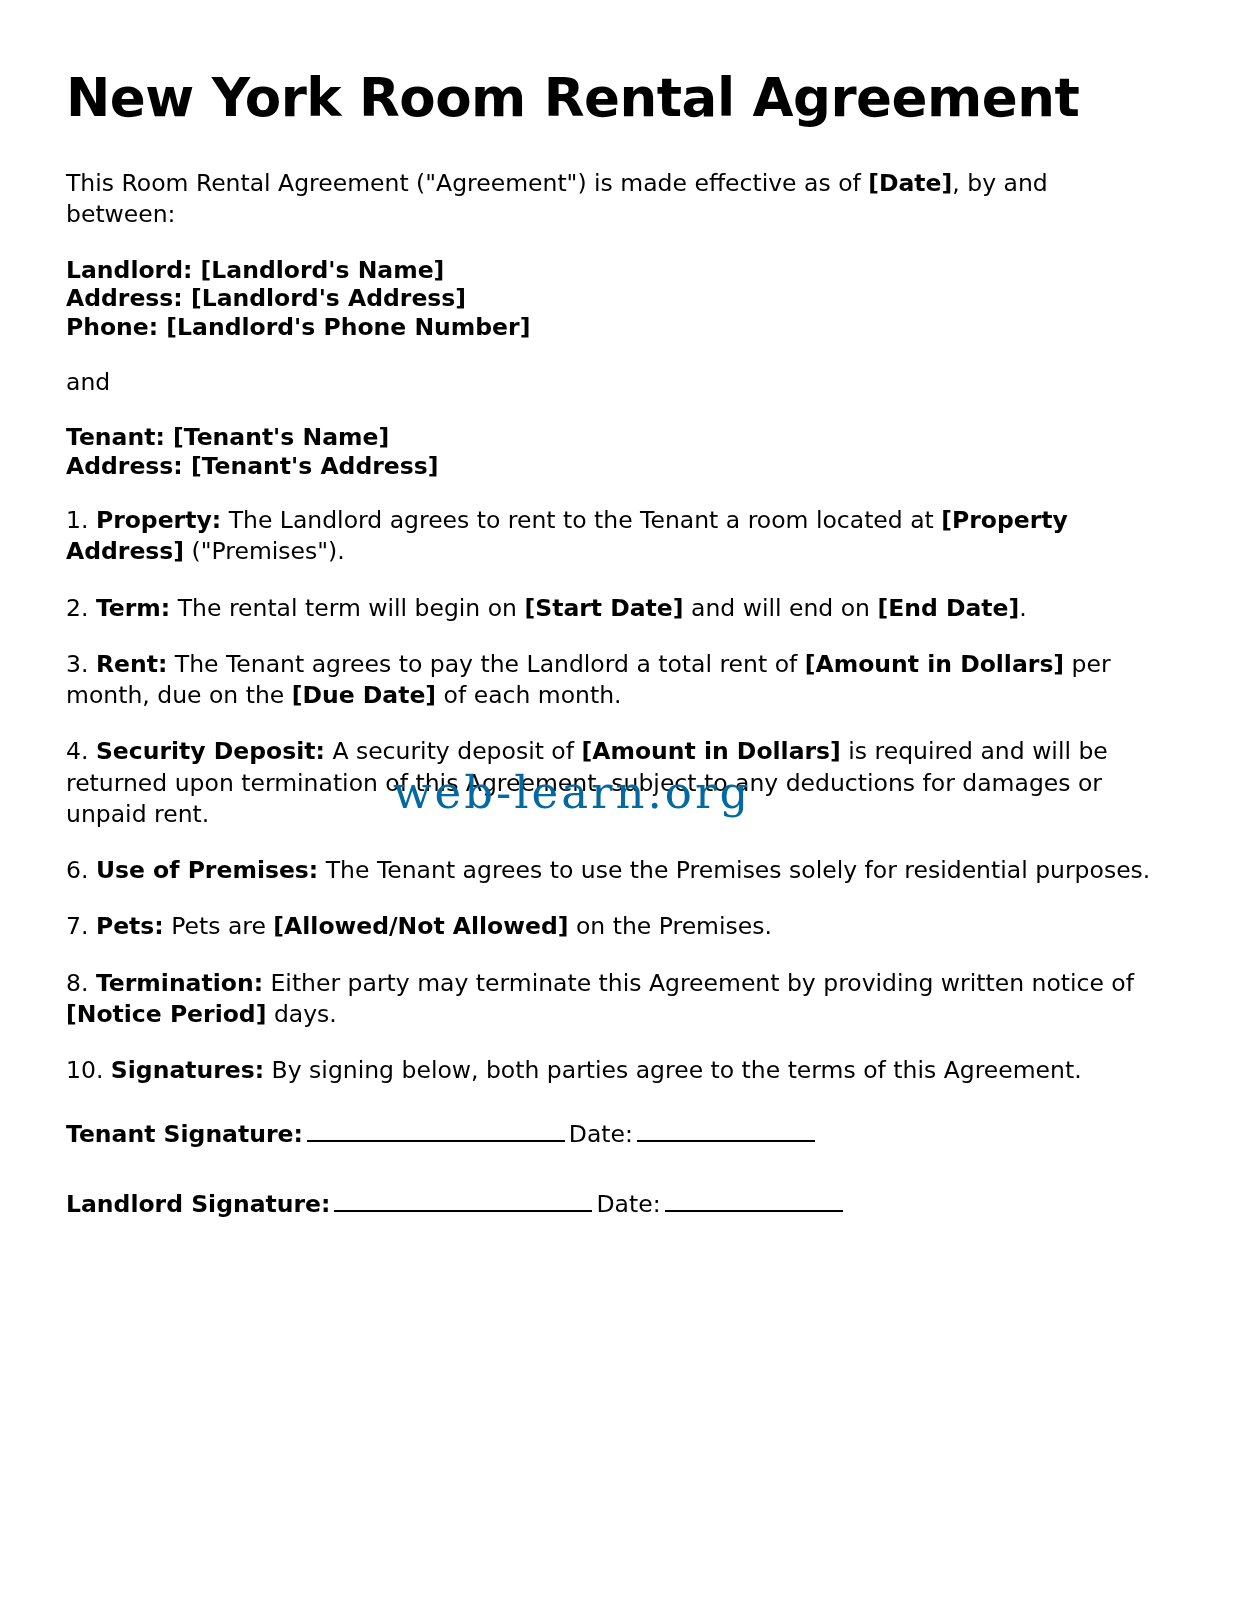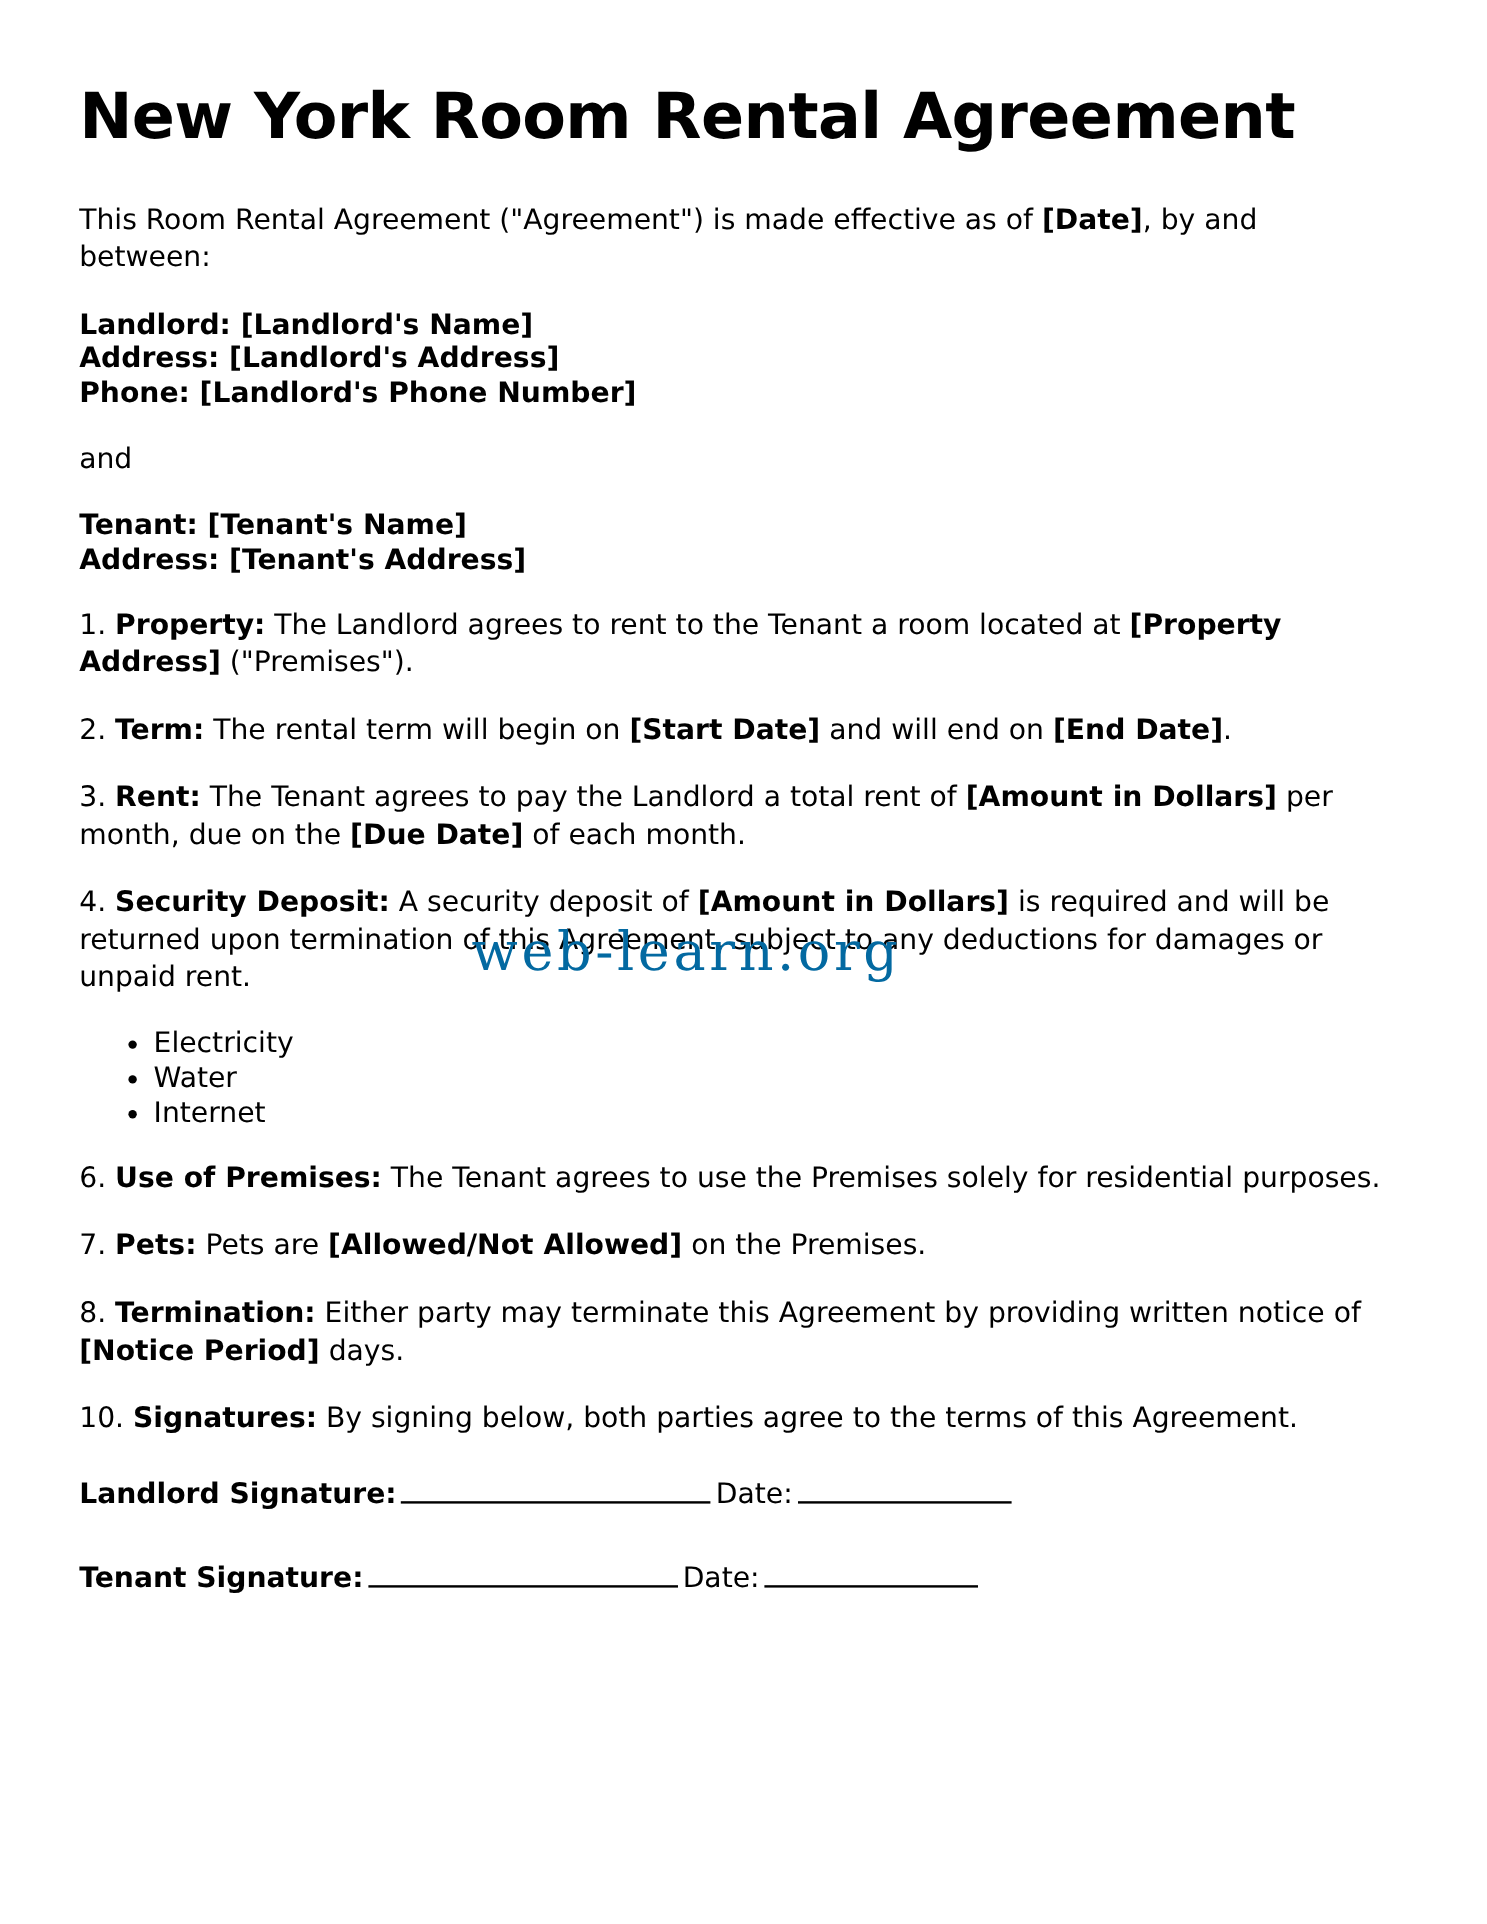--- a/index.html
+++ b/index.html
@@ -131,37 +131,32 @@
 
     <p class="para"><span>1.</span> <b>Property:</b><span> The Landlord agrees to rent to the Tenant a room located at </span><b>[Property Address]</b><span> ("Premises").</span></p>
 
     <p class="para"><span>2.</span> <b>Term:</b><span> The rental term will begin on </span><b>[Start Date]</b><span> and will end on </span><b>[End Date]</b><span>.</span></p>
 
     <p class="para"><span>3.</span> <b>Rent:</b><span> The Tenant agrees to pay the Landlord a total rent of </span><b>[Amount in Dollars]</b><span> per month, due on the </span><b>[Due Date]</b><span> of each month.</span></p>
 
     <p class="para"><span>4.</span> <b>Security Deposit:</b><span> A security deposit of </span><b>[Amount in Dollars]</b><span> is required and will be returned upon termination of this Agreement, subject to any deductions for damages or unpaid rent.</span></p>
 
 
-    <ul class="utilities">
-      <li>Electricity</li>
-      <li>Water</li>
-      <li>Internet</li>
-    </ul>
 
     <p class="para"><span>6.</span> <b>Use of Premises:</b><span> The Tenant agrees to use the Premises solely for residential purposes.</span></p>
 
     <p class="para"><span>7.</span> <b>Pets:</b><span> Pets are </span><b>[Allowed/Not Allowed]</b><span> on the Premises.</span></p>
 
     <p class="para"><span>8.</span> <b>Termination:</b><span> Either party may terminate this Agreement by providing written notice of </span><b>[Notice Period]</b><span> days.</span></p>
 
 
     <p class="para"><span>10.</span> <b>Signatures:</b><span> By signing below, both parties agree to the terms of this Agreement.</span></p>
 
     <div class="sig-block">
 
+      <p class="sig-line"><span class="sig-label">Tenant Signature:</span><span class="rule long"></span><span class="date-label">Date:</span><span class="rule short"></span></p>
+
       <p class="sig-line"><span class="sig-label">Landlord Signature:</span><span class="rule long"></span><span class="date-label">Date:</span><span class="rule short"></span></p>
-
-      <p class="sig-line"><span class="sig-label">Tenant Signature:</span><span class="rule long"></span><span class="date-label">Date:</span><span class="rule short"></span></p>
 
     </div>
 
   </div>
 </div>
 
 </body></html>

